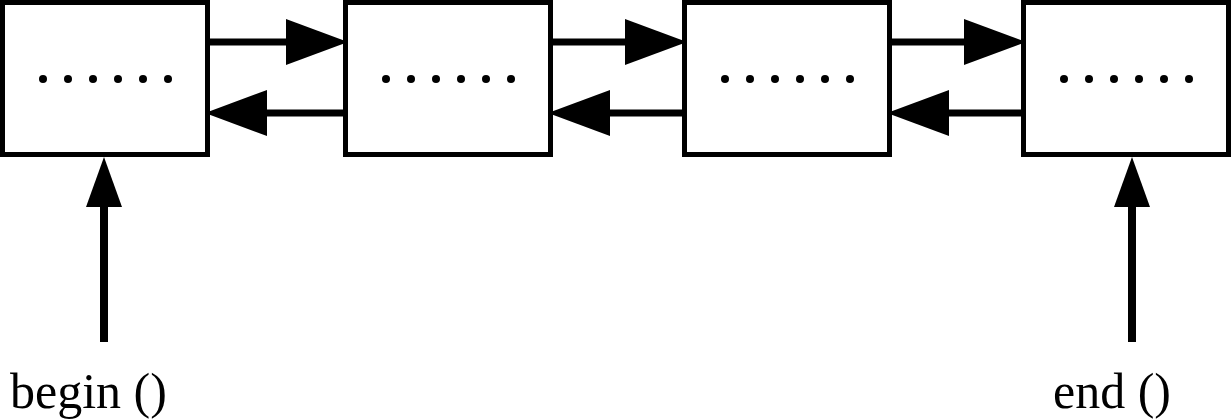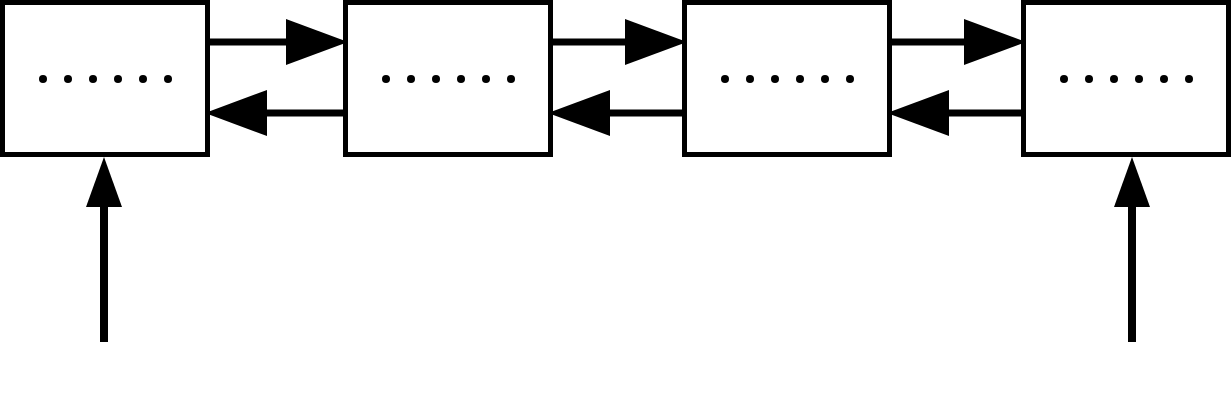--- a/index.html
+++ b/index.html
@@ -142,14 +142,16 @@
         <polygon points="18,0 36,50 0,50" fill="#000000"></polygon>
       </svg>
     </div>
   <div class="connector" style="left: 1114px; top: 157px; width: 36px; height: 185px;">
       <svg width="36" height="185" viewBox="0 0 36 185">
         <rect x="14" y="46" width="8" height="139" fill="#000000"></rect>
         <polygon points="18,0 36,50 0,50" fill="#000000"></polygon>
       </svg>
     </div>
 
+  <div class="label" style="left: 10px; top: 366px; color: rgb(0, 0, 0);">begin ()</div>
+  <div class="label" style="left: 1053px; top: 366px; color: rgb(0, 0, 0);">end ()</div>
 
 </div>
 
 </body></html>

